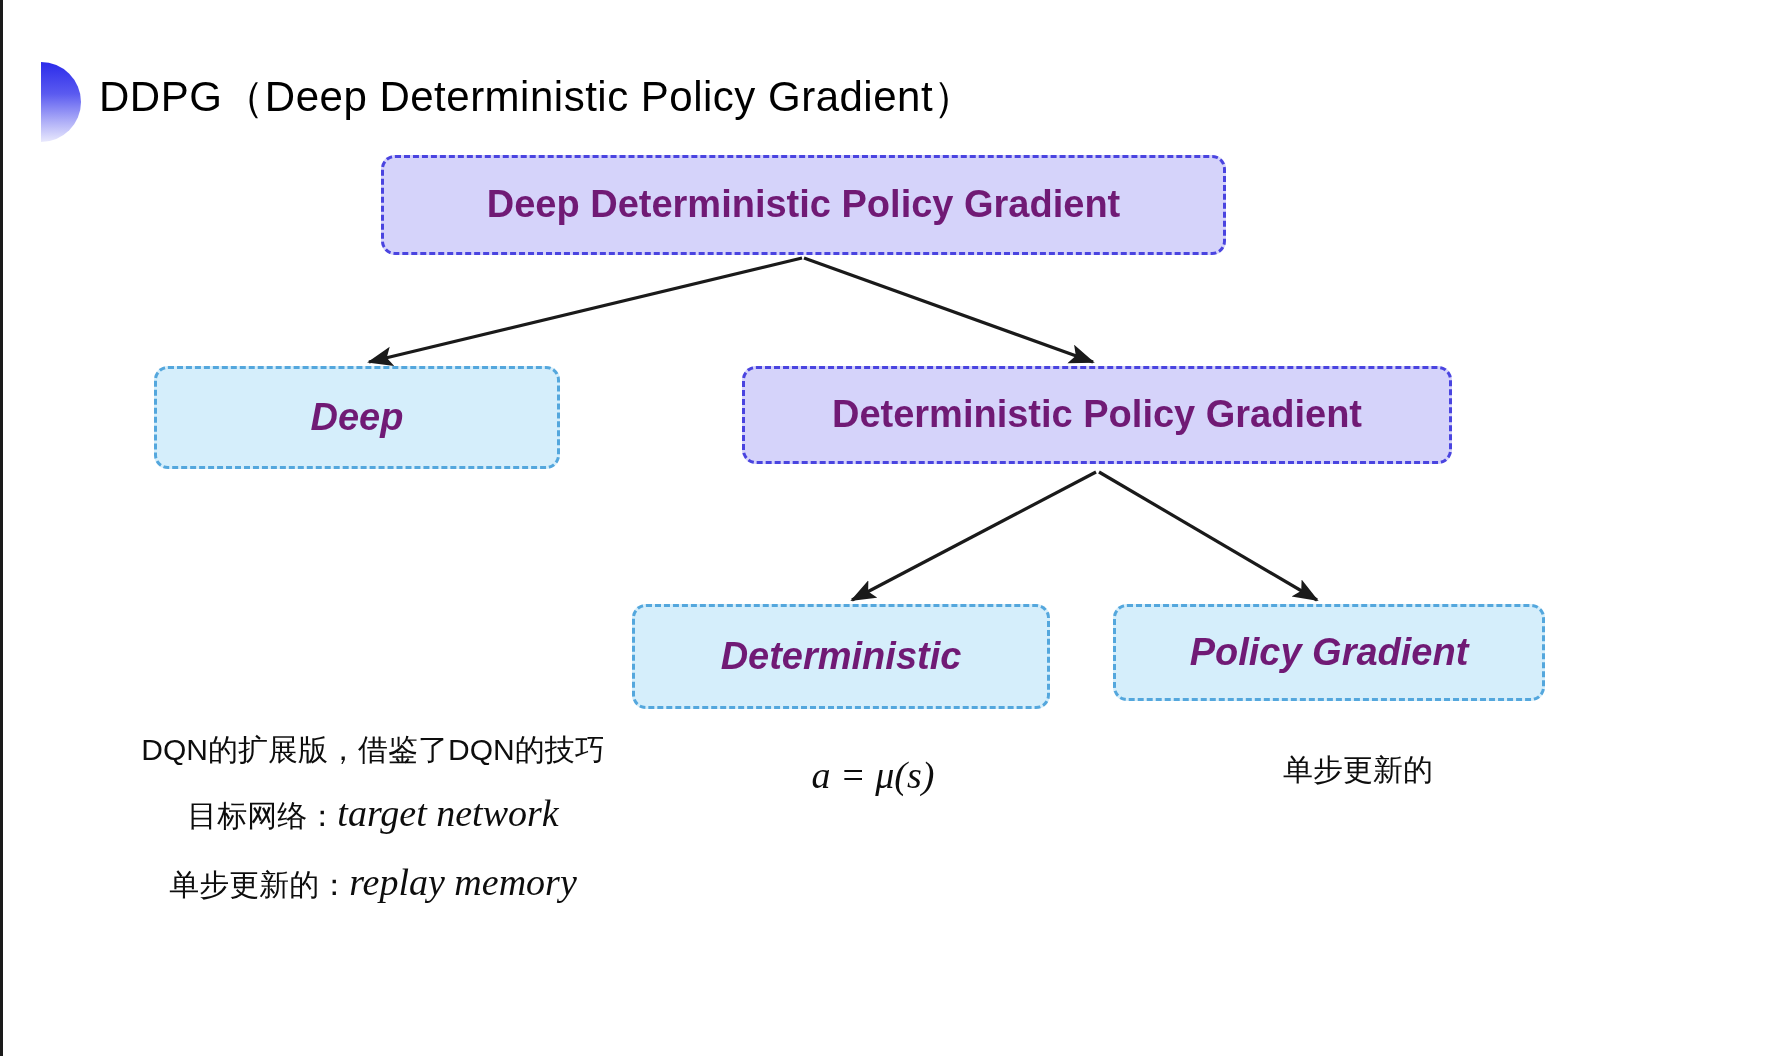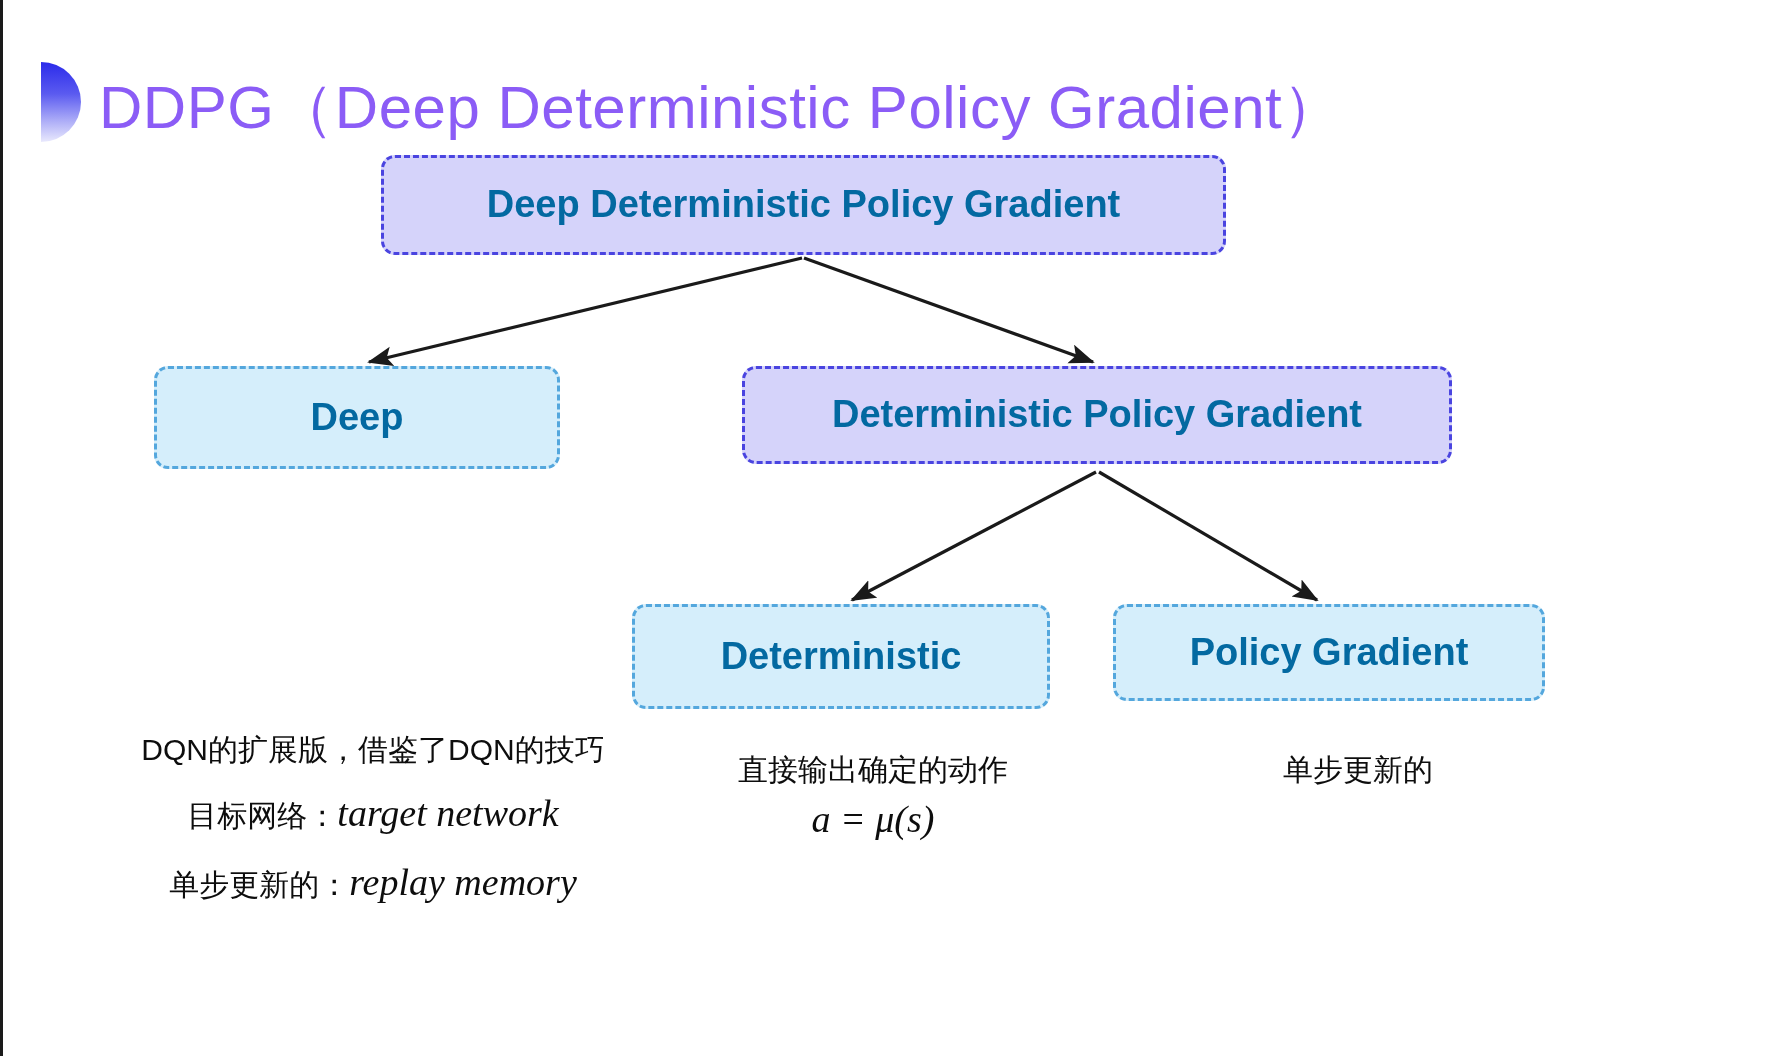--- a/index.html
+++ b/index.html
@@ -32,48 +32,49 @@
     width: 40px;
     height: 80px;
     border-top-right-radius: 40px 40px;
     border-bottom-right-radius: 40px 40px;
     background: linear-gradient(to bottom, #2b2bea 0%, #5b5bf0 40%, #a9a9f7 72%, #e9e9fd 100%);
   }
   #title-text {
     position: absolute;
     left: 96px;
     top: 72px;
-    font-size: 60px;
+    font-size: 42px;
     font-weight: 400;
-    color: #8b5cf6;
+    color: #000000;
     letter-spacing: 0.5px;
     white-space: nowrap;
     line-height: 1.2;
   }
 
   
   .node {
     position: absolute;
     box-sizing: border-box;
     border-radius: 14px;
     display: flex;
     align-items: center;
     justify-content: center;
-    color: #0369a1;
+    color: #701a75;
     font-weight: 600;
     text-align: center;
     line-height: 1.1;
   }
   .node.purple {
     background: #d5d3fa;
     border: 3px dashed #4a44e0;
   }
   .node.cyan {
     background: #d5eefb;
     border: 3px dashed #54a7dd;
+    font-style: italic;
   }
 
   #node-root   { left: 378px;  top: 155px; width: 845px; height: 100px;  font-size: 38px; }
   #node-deep   { left: 151px;  top: 366px; width: 406px; height: 103px;  font-size: 38px; }
   #node-dpg    { left: 739px;  top: 366px; width: 710px; height: 98px;  font-size: 38px; }
   #node-det    { left: 629px;  top: 604px; width: 418px; height: 105px;   font-size: 38px; }
   #node-pg     { left: 1110px; top: 604px; width: 432px; height: 97px;   font-size: 38px; }
 
   
   #arrows {
@@ -151,21 +152,20 @@
     <span>Policy Gradient</span>
   </div>
 
   <div class="annot" id="annot-left">
     <span class="row">DQN的扩展版，借鉴了DQN的技巧</span>
     <span class="row"><span>目标网络：</span><span class="ital">target network</span></span>
     <span class="row"><span>单步更新的：</span><span class="ital">replay memory</span></span>
   </div>
 
   <div class="annot" id="annot-mid">
-    <span class="line">直接输出确定的动作</span>
     <span class="line ital">a = μ(s)</span>
   </div>
 
   <div class="annot" id="annot-right">
     <span class="line">单步更新的</span>
   </div>
 
 </div>
 
 </body></html>

